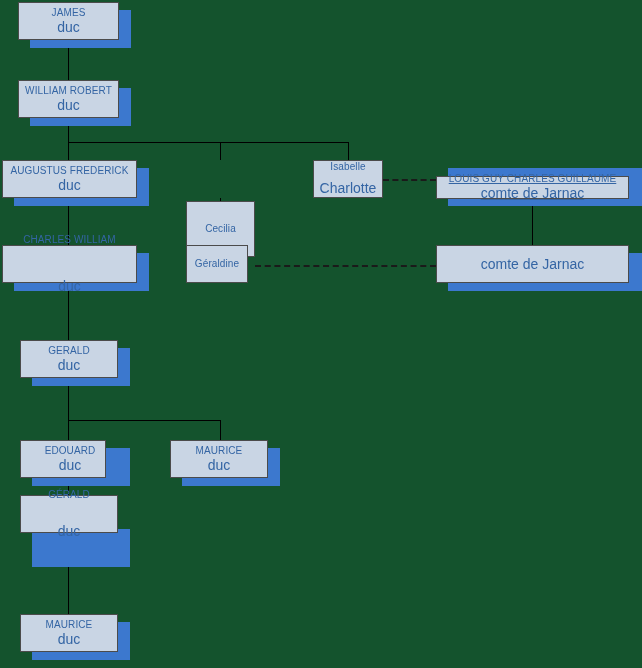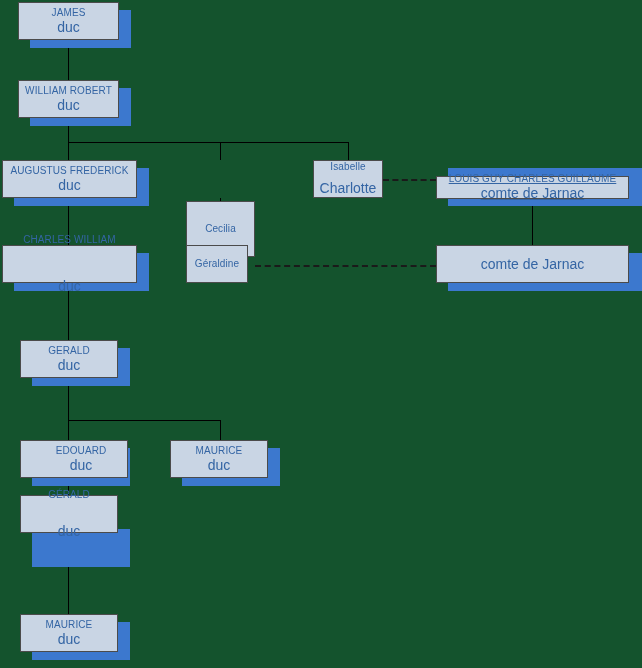--- a/index.html
+++ b/index.html
@@ -155,21 +155,21 @@
 
   <div class="node" style="left:436px; top:245px; width:193px; height:38px;">
     <span class="t2">comte de Jarnac</span>
   </div>
 
   <div class="node" style="left:20px; top:340px; width:98px; height:38px;">
     <span class="t1">GERALD</span>
     <span class="t2">duc</span>
   </div>
 
-  <div class="node" style="left:20px; top:440px; width:108px; height:38px;padding-left:14px;">
+  <div class="node" style="left:20px; top:440px; width:86px; height:38px;padding-left:14px;">
     <span class="t1">EDOUARD</span>
     <span class="t2">duc</span>
   </div>
 
   <div class="node" style="left:170px; top:440px; width:98px; height:38px;">
     <span class="t1">MAURICE</span>
     <span class="t2">duc</span>
   </div>
 
   <div class="node" style="left:20px; top:495px; width:98px; height:38px;gap:22px;">

